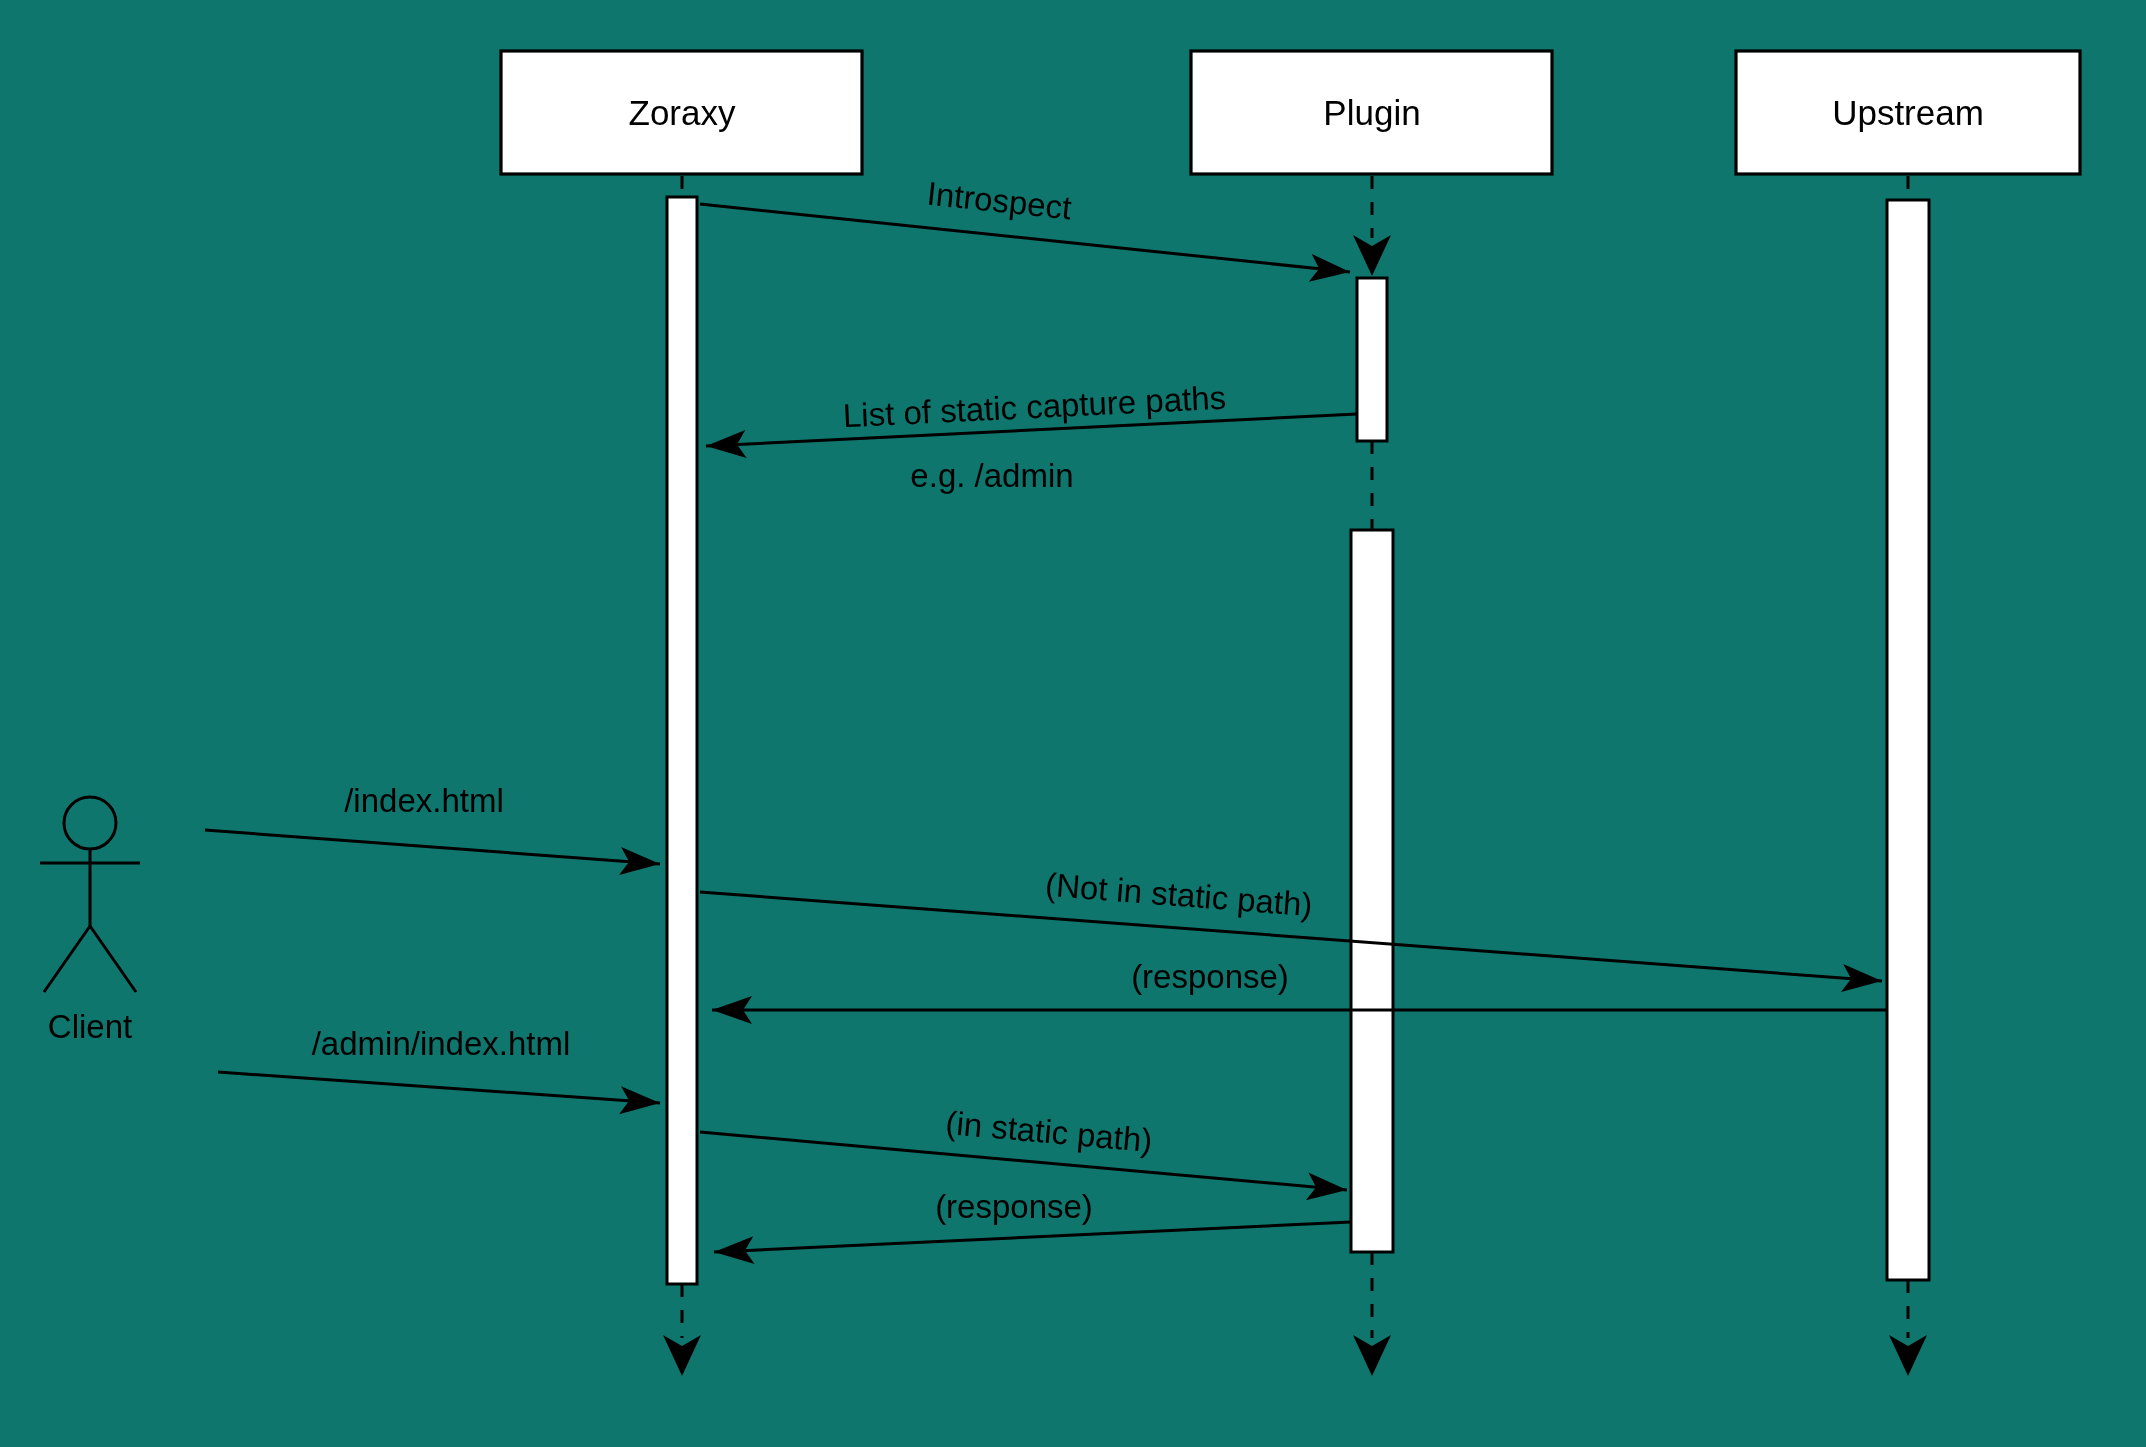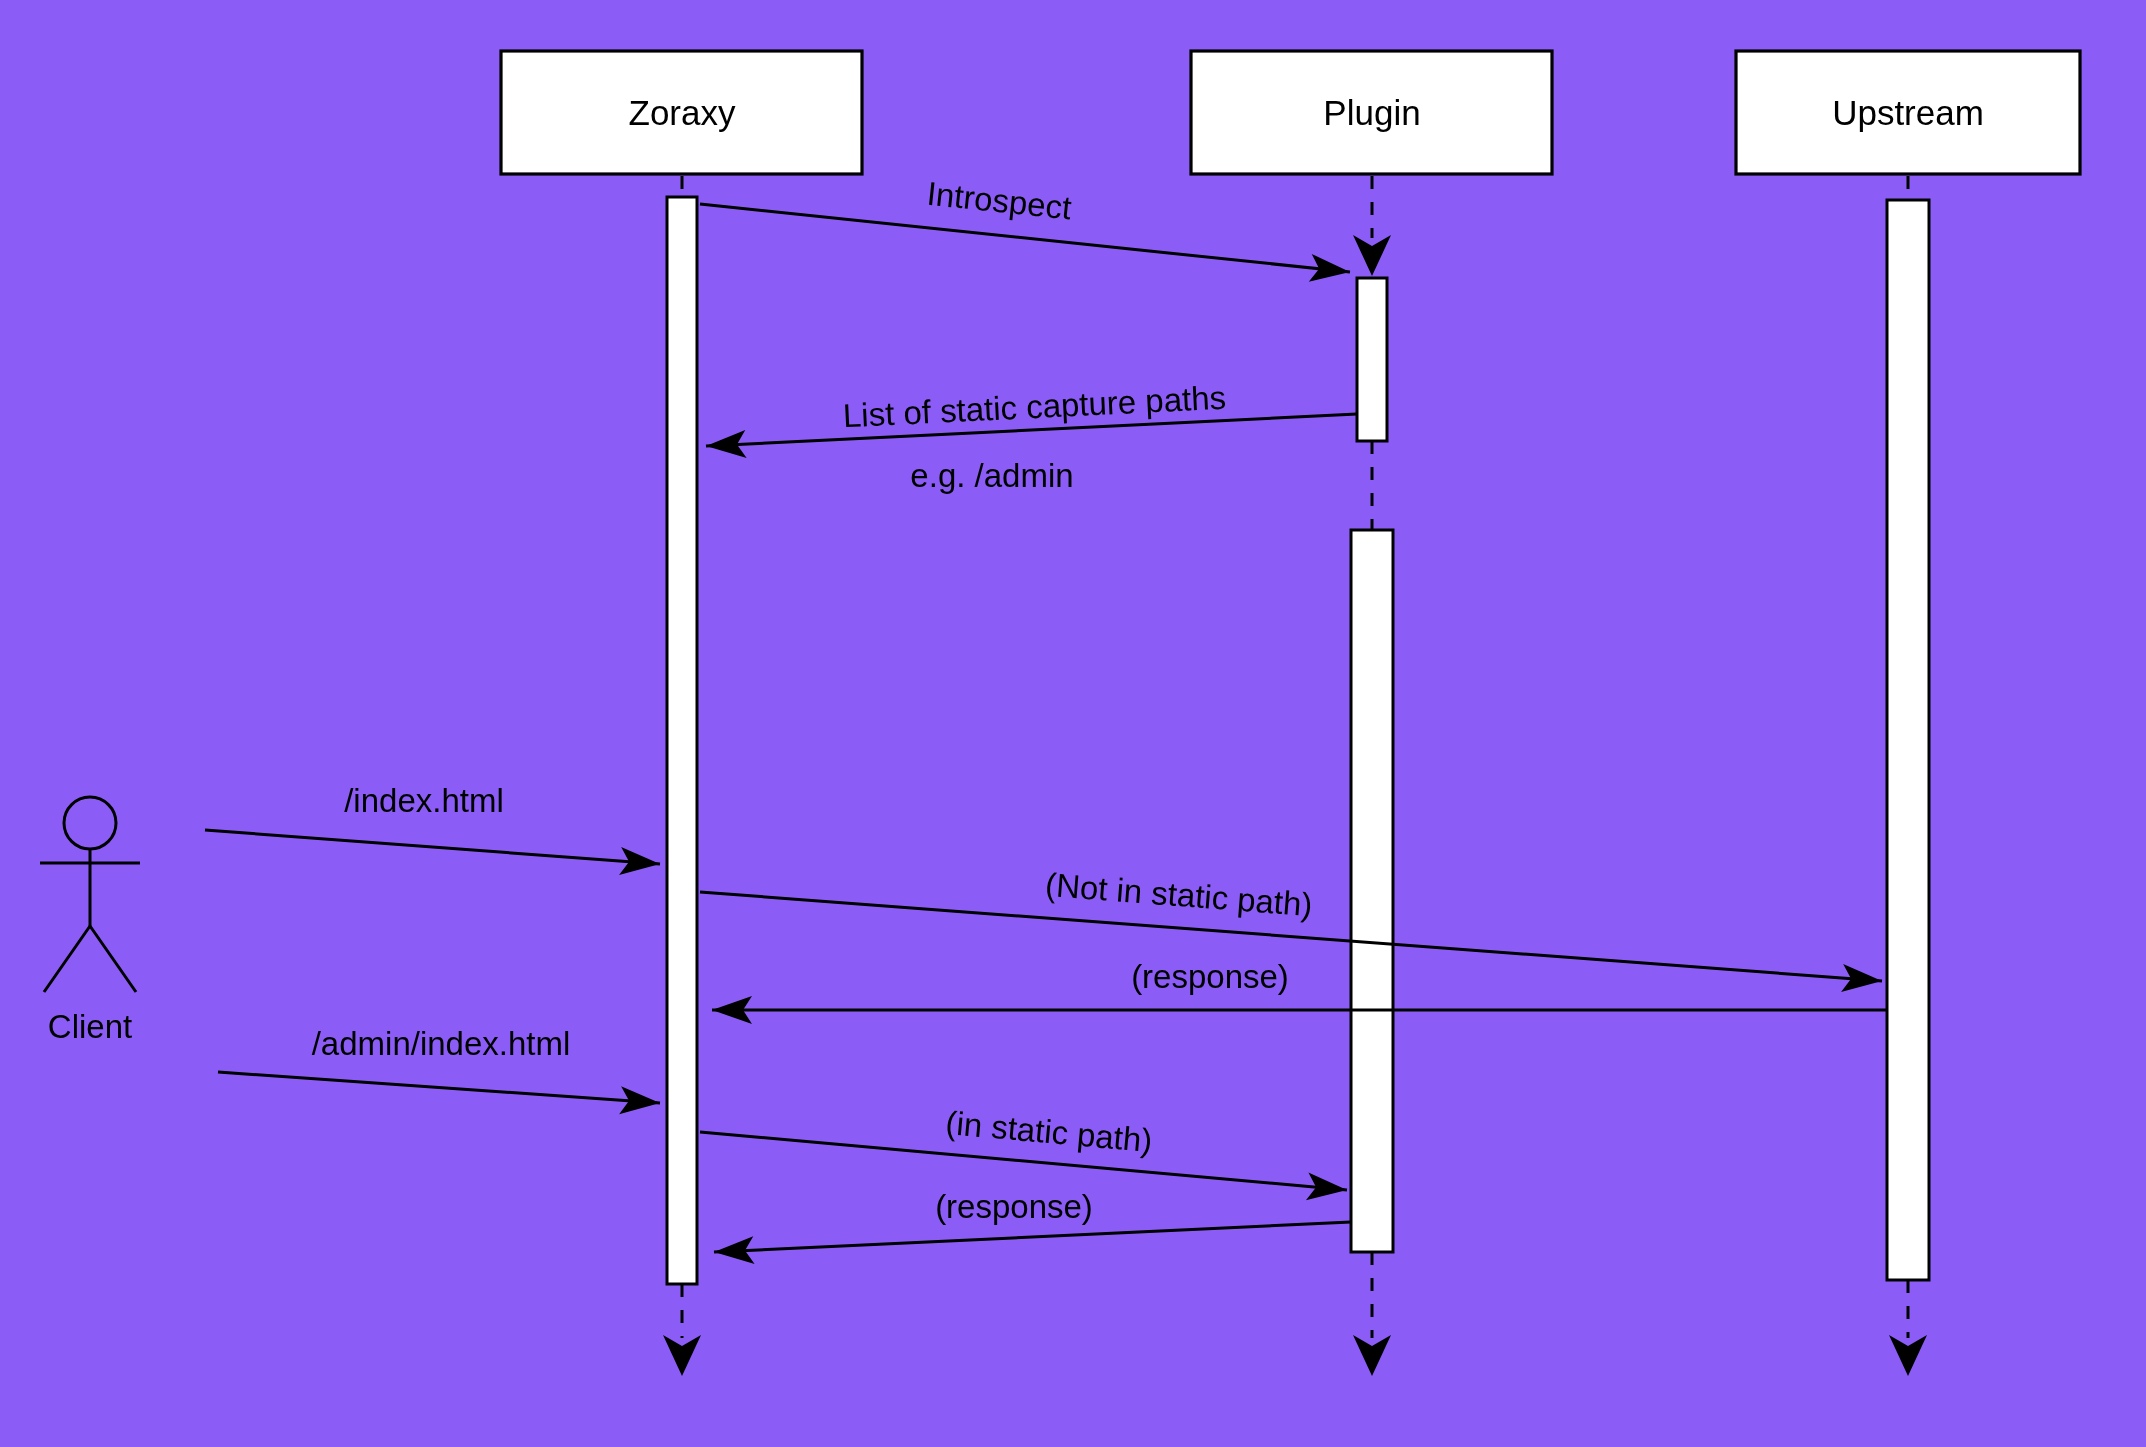--- a/index.html
+++ b/index.html
@@ -1,16 +1,16 @@
 <!DOCTYPE html>
 <html><head>
 <meta charset="utf-8">
 <style>
   html, body { margin: 0; padding: 0; background: #ffffff; }
-  .stage { width: 2146px; height: 1447px; position: relative; background: #8b5cf6; }
+  .stage { width: 2146px; height: 1447px; position: relative; background: #0f766e; }
   svg { display: block; }
   .box   { fill: #ffffff; stroke: #000000; stroke-width: 3.2; }
   .bar   { fill: #ffffff; stroke: #000000; stroke-width: 3; }
   .line  { stroke: #000000; stroke-width: 3; fill: none; }
   .dash  { stroke: #000000; stroke-width: 3; fill: none; stroke-dasharray: 13 13; }
   .ah    { fill: #000000; stroke: none; }
   .lbl   { font-family: "Liberation Sans", sans-serif; font-size: 33px; fill: #000000; text-anchor: middle; }
   .plbl  { font-family: "Liberation Sans", sans-serif; font-size: 35px; fill: #000000; text-anchor: middle; }
 </style>
 </head>

